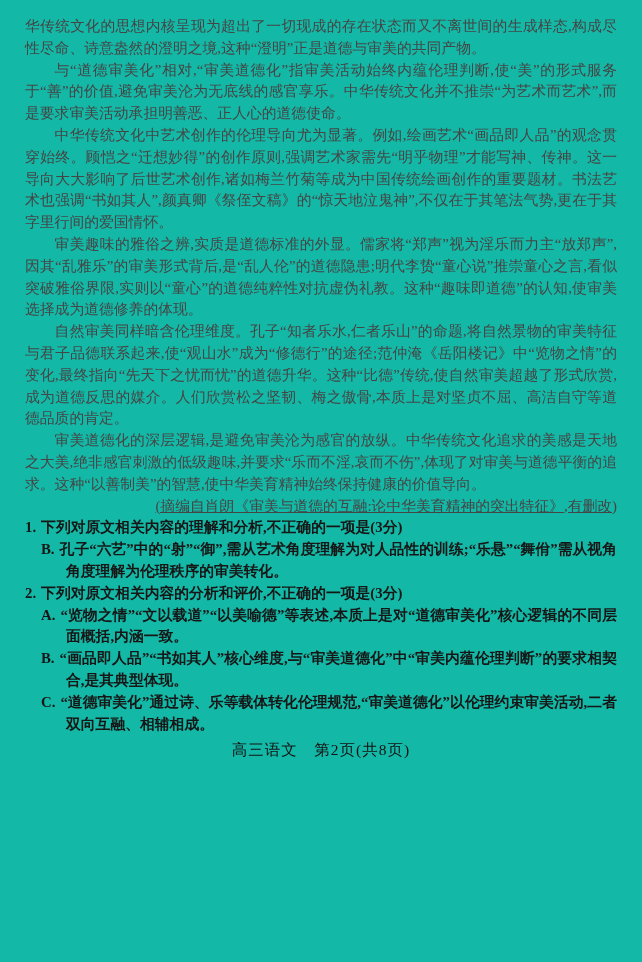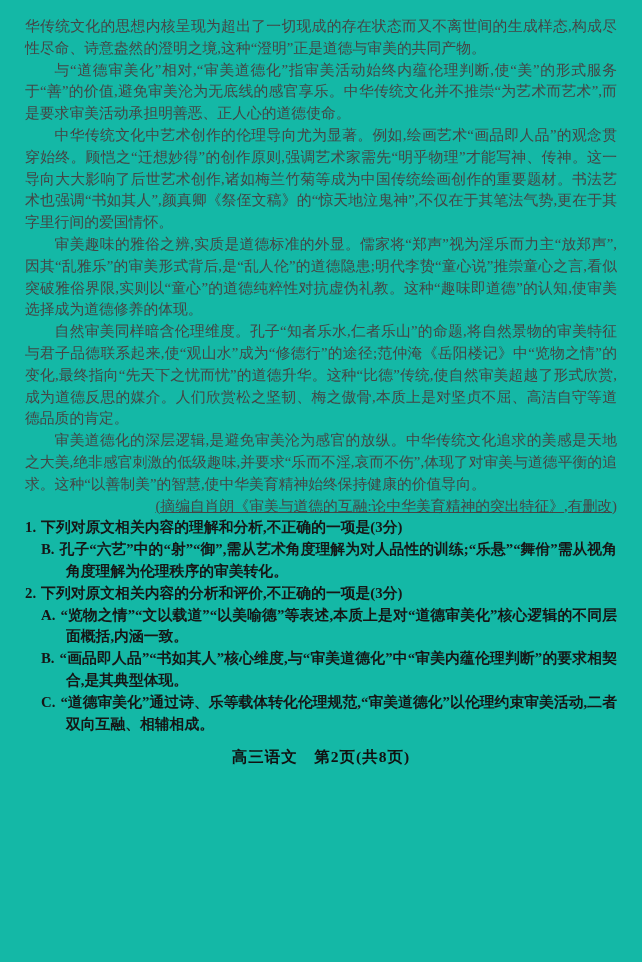--- a/index.html
+++ b/index.html
@@ -53,23 +53,23 @@
     margin-right: 5px;
   }
   .option {
     padding-left: 41px;
     text-indent: -25px;
   }
   .opt-label {
     margin-right: 5px;
   }
   .footer {
-    margin-top: 12px;
+    margin-top: 5px;
     text-align: center;
-    font-weight: 700;
+    font-weight: 400;
     font-size: 15.5px;
     color: #111;
     letter-spacing: 1px;
   }
 </style>
 </head>
 <body>
 
 <div class="page">
 

